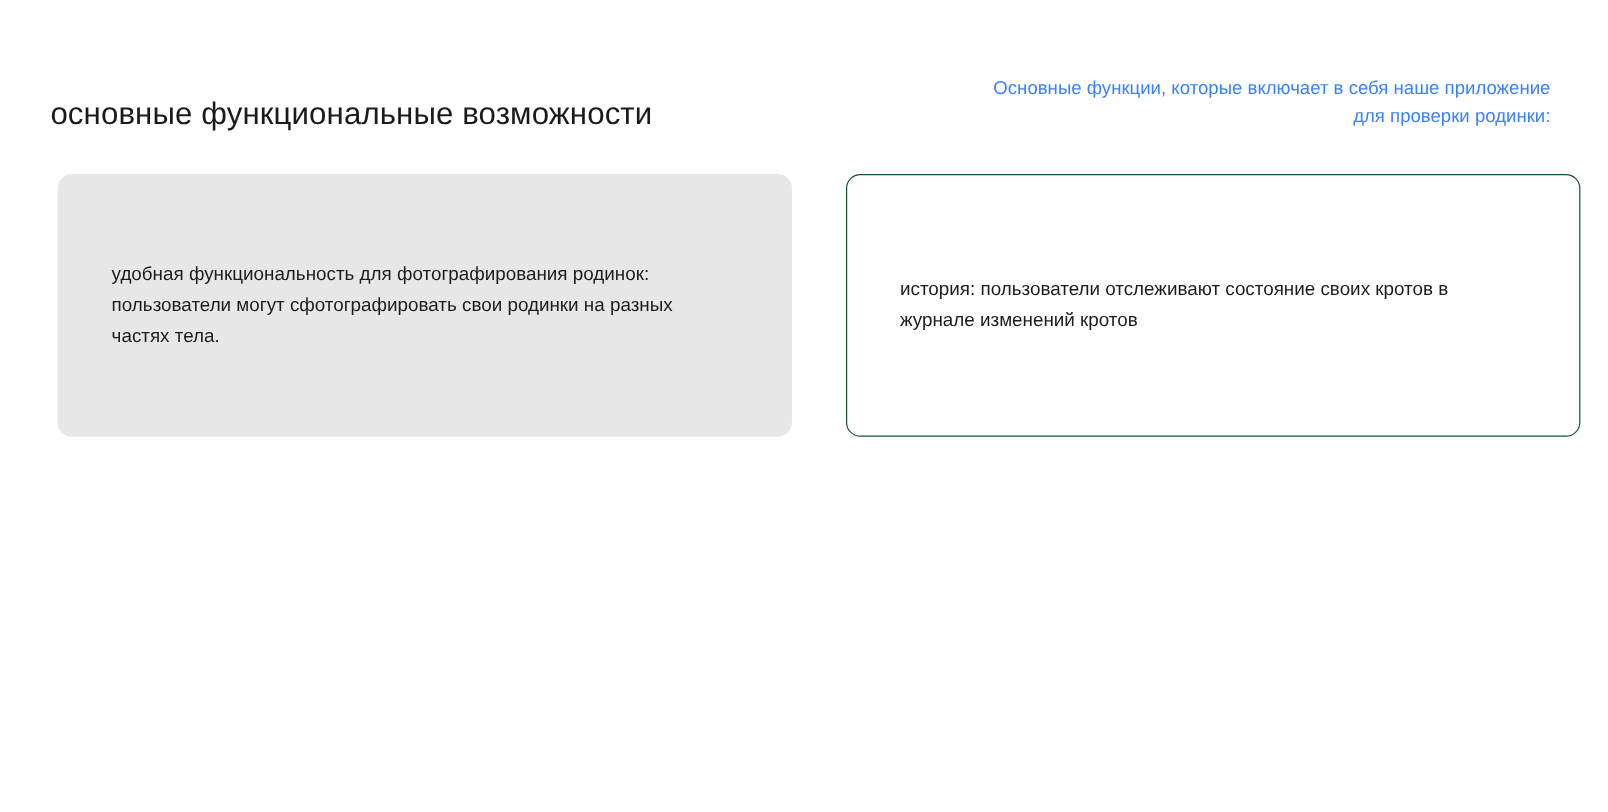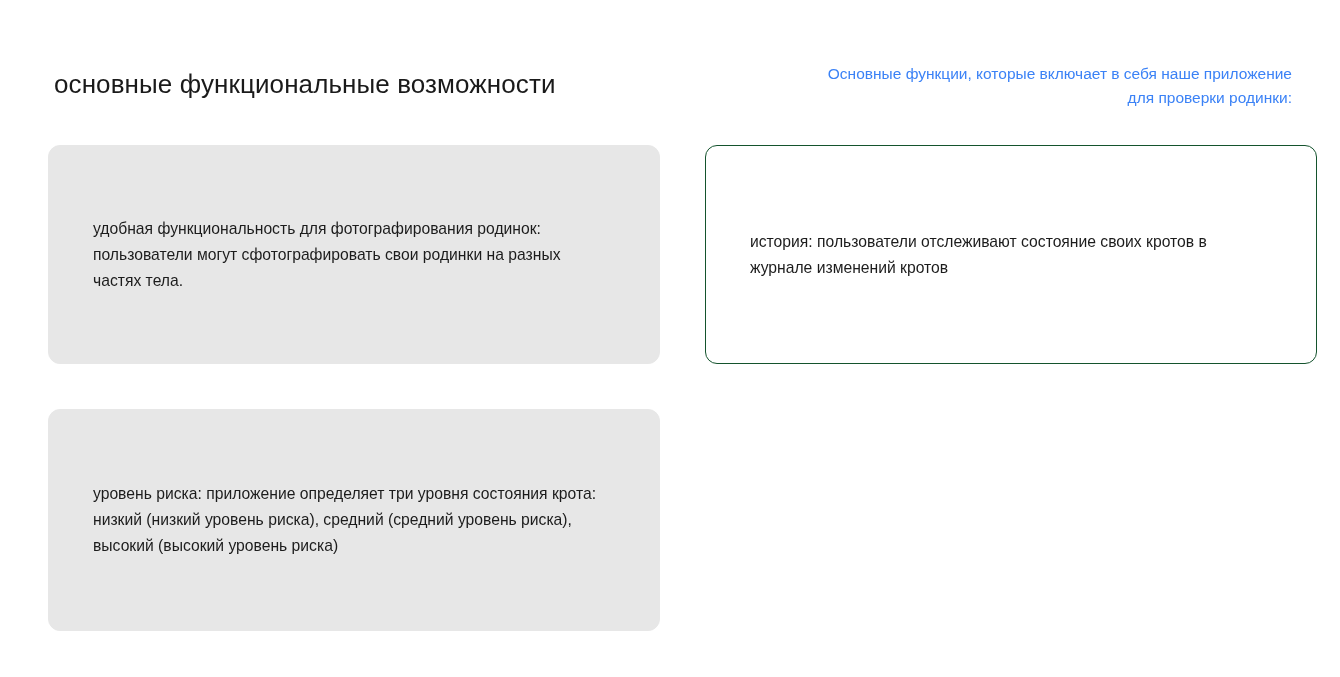--- a/index.html
+++ b/index.html
@@ -16,23 +16,23 @@
     overflow: hidden;
   }
   .page {
     position: relative;
     width: 1340px;
     height: 677px;
     padding: 0;
   }
   .header {
     display: flex;
-    align-items: center;
+    align-items: flex-end;
     justify-content: space-between;
-    padding: 58px 48px 0 54px;
+    padding: 58px 48px 0 42px;
   }
   .section-title {
     font-size: 26px;
     line-height: 32px;
     font-weight: 400;
     color: #1a1a1a;
     letter-spacing: 0.1px;
     margin: 0;
     max-width: 640px;
   }
@@ -97,18 +97,15 @@
 
     <div class="card card-filled card-r1 card-1">
       <p>удобная функциональность для фотографирования родинок: пользователи могут сфотографировать свои родинки на разных частях тела.</p>
     </div>
 
     <div class="card card-outlined card-r1 card-2">
       <p>история: пользователи отслеживают состояние своих кротов в журнале изменений кротов</p>
     </div>
 
 
-    <div class="card card-filled card-r2 card-4">
-      <p>уровень риска: приложение определяет три уровня состояния крота: низкий (низкий уровень риска), средний (средний уровень риска), высокий (высокий уровень риска)</p>
-    </div>
 
   </div>
 </div>
 
 </body></html>

